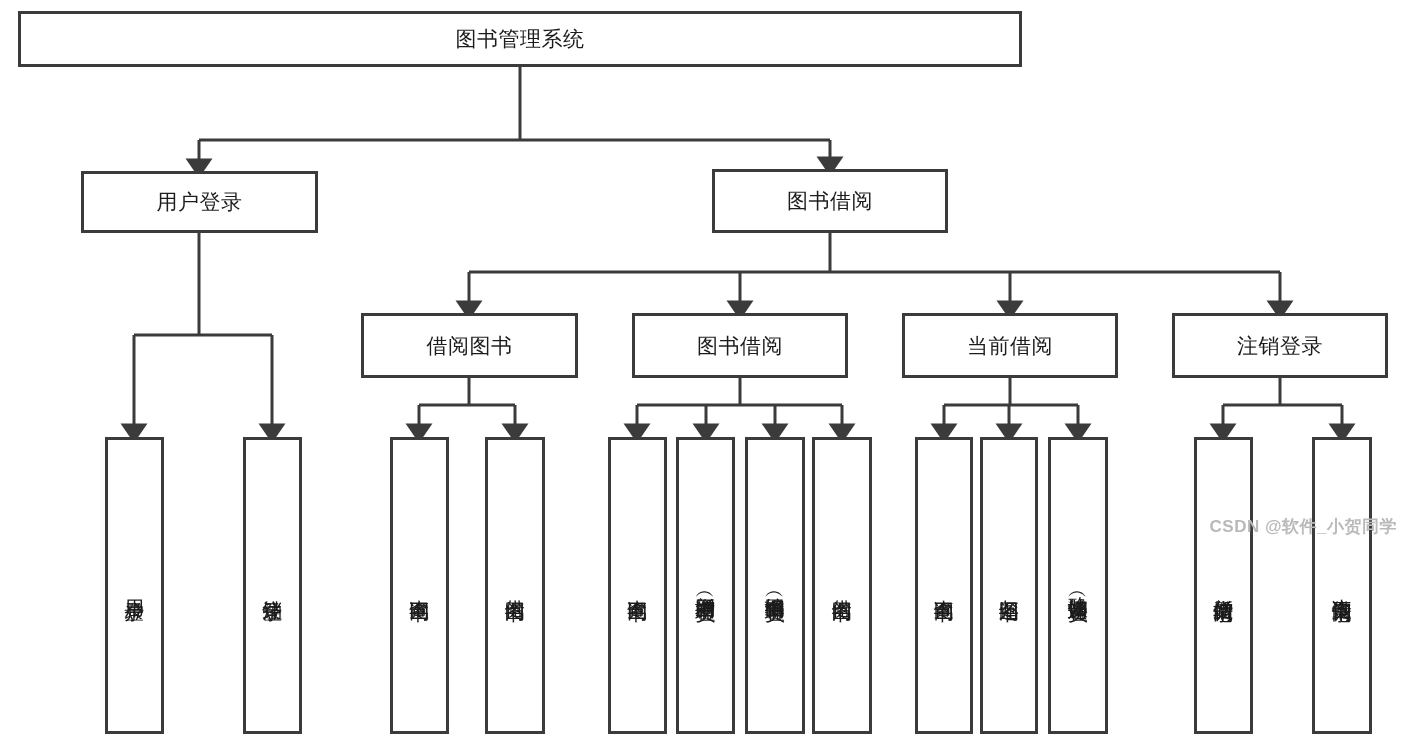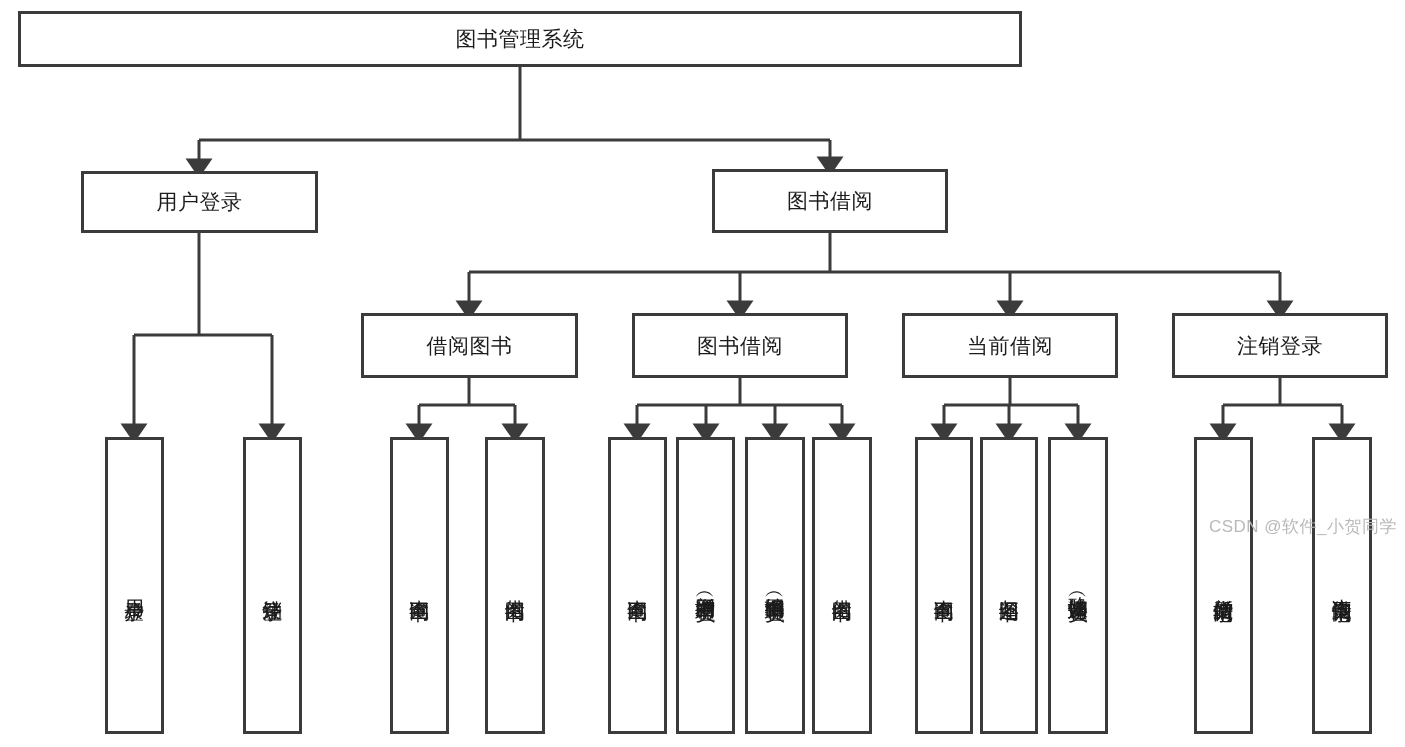--- a/index.html
+++ b/index.html
@@ -55,20 +55,21 @@
     pointer-events: none;
   }
   .watermark {
     position: absolute;
     right: 8px;
     bottom: 4px;
     font-size: 17px;
     color: #b9b9b9;
     letter-spacing: 0.5px;
     white-space: nowrap;
+    font-weight: bold;
   }
 </style>
 </head>
 <body>
 
 <div id="diagram-root">
 
   <svg class="conn-layer" width="1405" height="747" viewBox="0 0 1405 747" xmlns="http://www.w3.org/2000/svg">
     <defs>
       <marker id="arrowhead" markerWidth="10" markerHeight="10" refX="2.2" refY="5" orient="auto" markerUnits="strokeWidth">

